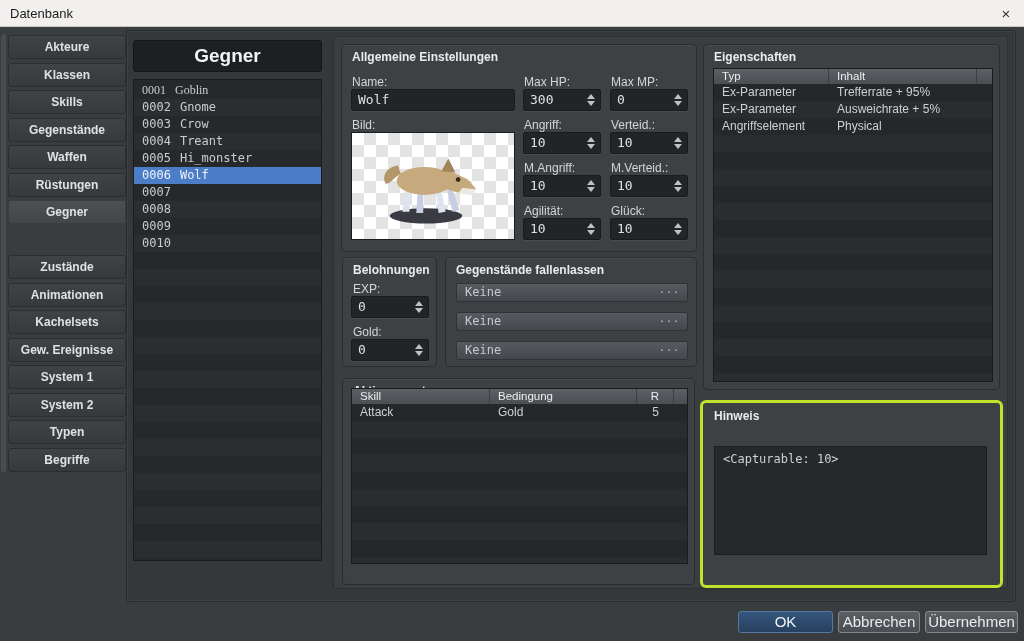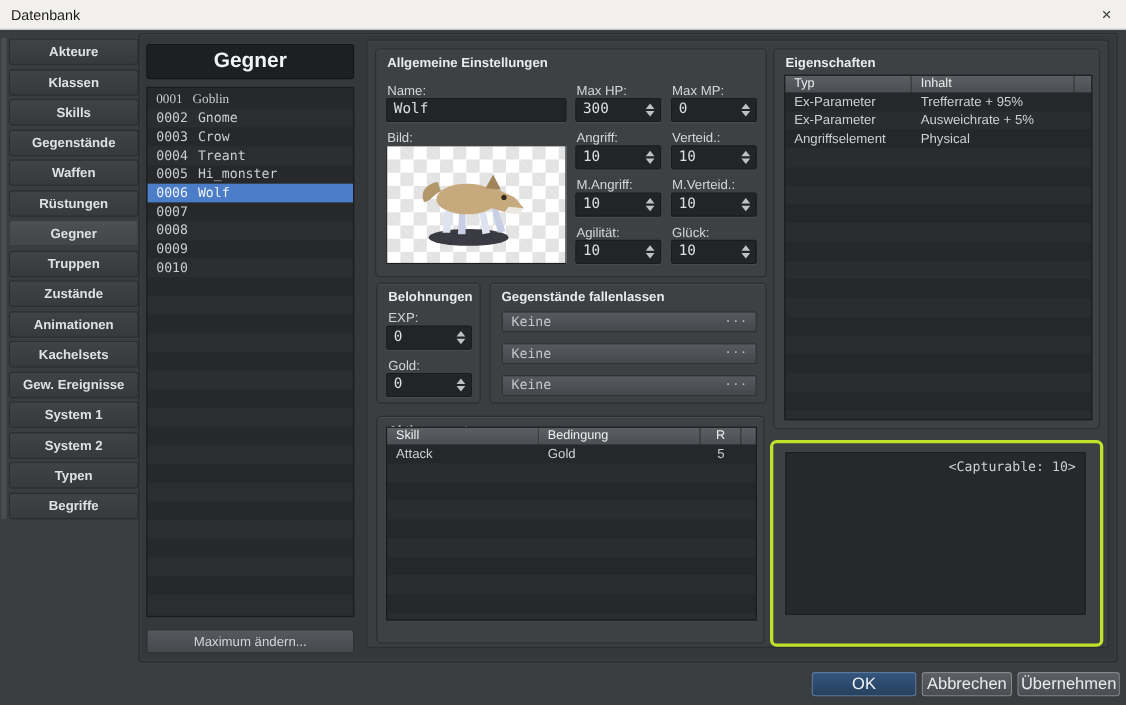--- a/index.html
+++ b/index.html
@@ -104,21 +104,20 @@
 
   <div class="abs sidescroll"></div>
 
   <div class="abs tabbtn" style="top:35px">Akteure</div>
   <div class="abs tabbtn" style="top:62.5px">Klassen</div>
   <div class="abs tabbtn" style="top:90px">Skills</div>
   <div class="abs tabbtn" style="top:117.5px">Gegenstände</div>
   <div class="abs tabbtn" style="top:145px">Waffen</div>
   <div class="abs tabbtn" style="top:172.5px">Rüstungen</div>
   <div class="abs tabbtn sel" style="top:200px">Gegner</div>
-  <div class="abs tabbtn" style="top:227.5px">Truppen</div>
   <div class="abs tabbtn" style="top:255px">Zustände</div>
   <div class="abs tabbtn" style="top:282.5px">Animationen</div>
   <div class="abs tabbtn" style="top:310px">Kachelsets</div>
   <div class="abs tabbtn" style="top:337.5px">Gew. Ereignisse</div>
   <div class="abs tabbtn" style="top:365px">System 1</div>
   <div class="abs tabbtn" style="top:392.5px">System 2</div>
   <div class="abs tabbtn" style="top:420px">Typen</div>
   <div class="abs tabbtn" style="top:447.5px">Begriffe</div>
 
   <div class="abs page"></div>
@@ -129,21 +128,20 @@
     <div class="lrow"><span class="lnum">0002</span><span>Gnome</span></div>
     <div class="lrow"><span class="lnum">0003</span><span>Crow</span></div>
     <div class="lrow"><span class="lnum">0004</span><span>Treant</span></div>
     <div class="lrow"><span class="lnum">0005</span><span>Hi_monster</span></div>
     <div class="lrow sel"><span class="lnum">0006</span><span>Wolf</span></div>
     <div class="lrow"><span class="lnum">0007</span><span></span></div>
     <div class="lrow"><span class="lnum">0008</span><span></span></div>
     <div class="lrow"><span class="lnum">0009</span><span></span></div>
     <div class="lrow"><span class="lnum">0010</span><span></span></div>
   </div>
-  <div class="abs maxbtn">Maximum ändern...</div>
 
   <div class="abs panel"></div>
 
   <div class="abs group" style="left:341px; top:44px; width:356px; height:208px;">
     <div class="abs gtitle">Allgemeine Einstellungen</div>
     <div class="abs lbl" style="left:10px; top:30px;">Name:</div>
     <div class="abs tinput" style="left:9px; top:44px; width:164px; height:22px;">Wolf</div>
     <div class="abs lbl" style="left:10px; top:73px;">Bild:</div>
     <div class="abs imgbox" style="left:9px; top:87px; width:164px; height:108px;">
       <svg viewBox="0 0 84 58" width="118" height="81" aria-hidden="true">
@@ -301,20 +299,20 @@
       </div>
       <div class="trow" style="top:49px;">
         <span class="tcell" style="left:8px;">Angriffselement</span>
         <span class="tcell" style="left:123px;">Physical</span>
       </div>
     </div>
   </div>
 
   <div class="abs greenbox" style="left:700px; top:400px; width:303px; height:188px;">
     <div class="abs gtitle" style="left:11px; top:6px;">Hinweis</div>
-    <div class="notearea" style="left:11px; top:8px; width:273px; height:148px;text-align:right;">&lt;Capturable: 10&gt;</div>
+    <div class="notearea" style="left:11px; top:43px; width:273px; height:109px;">&lt;Capturable: 10&gt;</div>
   </div>
 
   <div class="abs fbtn primary" style="left:738px; top:611px; width:95px;">OK</div>
   <div class="abs fbtn gray" style="left:838px; top:611px; width:82px;">Abbrechen</div>
   <div class="abs fbtn gray" style="left:925px; top:611px; width:93px;">Übernehmen</div>
 
 </div>
 
 </body></html>

